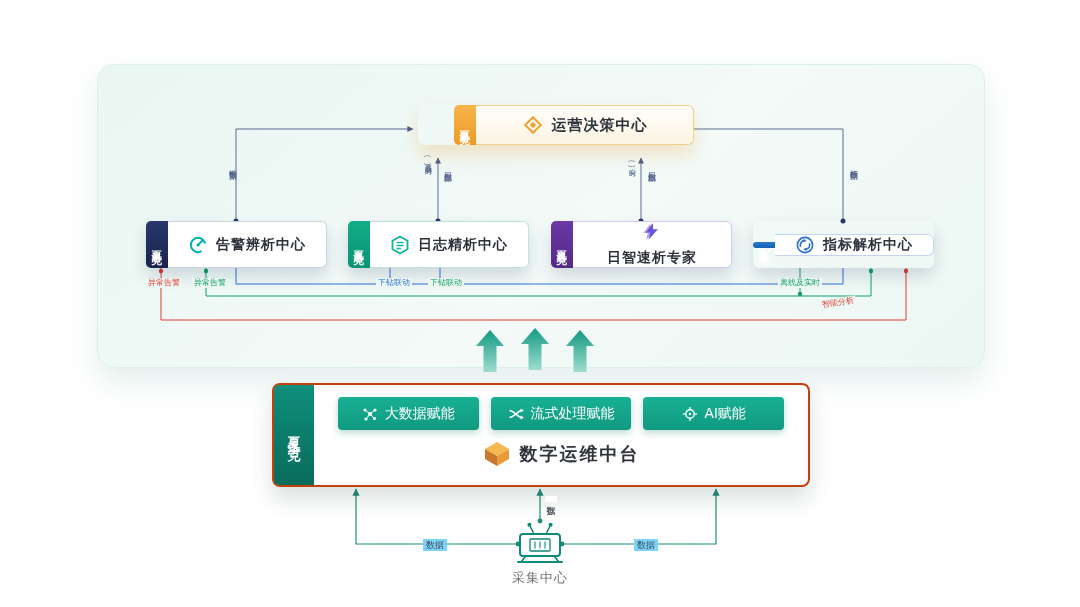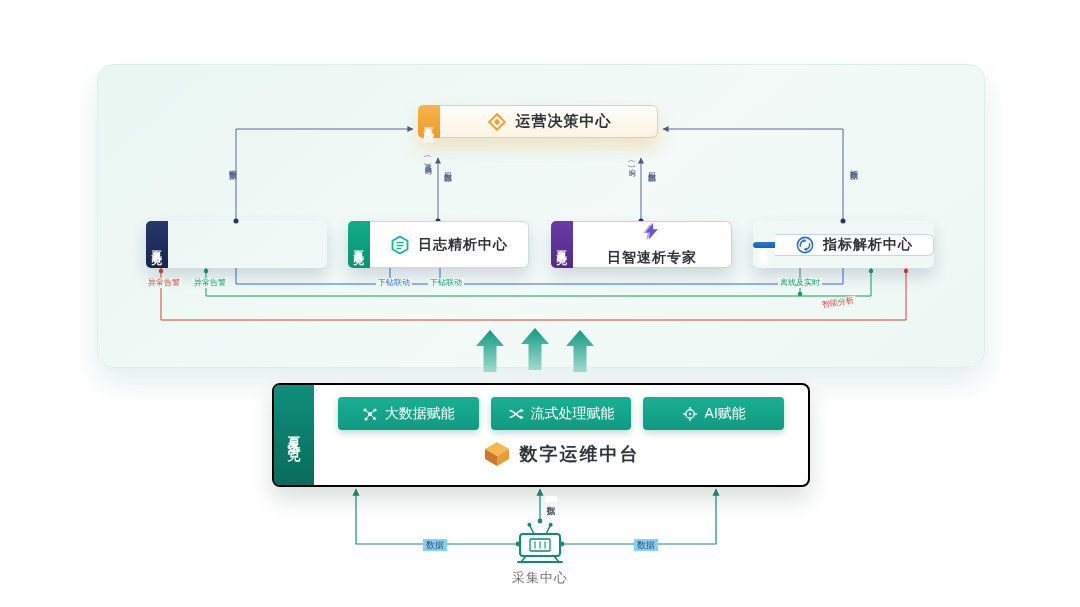--- a/index.html
+++ b/index.html
@@ -30,22 +30,22 @@
     border-radius:5px 0 0 5px;flex:0 0 22px;
   }
   .card-body{
     flex:1;display:flex;align-items:center;justify-content:center;gap:8px;
     background:#fff;border:1px solid #ccd3e2;border-left:none;
     border-radius:0 6px 6px 0;
   }
   .card-title{font-size:14px;font-weight:bold;color:#2e333b;letter-spacing:1px;white-space:nowrap;}
 
   
-  .decision{left:418px;top:105px;width:240px;height:33px;
-            box-shadow:0 10px 18px rgba(235,160,50,.25);}
+  .decision{left:418px;top:105px;width:240px;height:40px;
+            box-shadow:0 10px 18px rgba(235,160,50,.25);padding-left:36px;}
   .t-orange{background:linear-gradient(180deg,#f7b44c,#ee9a24);}
   .b-orange{border-color:#f2cd8e;background:linear-gradient(180deg,#fffefb,#fcf4e2);}
   .decision .card-title{font-size:15px;}
 
   
   .c1{left:146px;top:221px;width:181px;height:47px;}
   .c2{left:348px;top:221px;width:181px;height:47px;}
   .c3{left:551px;top:221px;width:181px;height:47px;}
   .c4{left:753px;top:221px;width:181px;height:47px;align-items:center;}
   .t-navy  {background:linear-gradient(180deg,#27376b,#18244e);}
@@ -61,21 +61,21 @@
   .vlabel{position:absolute;writing-mode:vertical-rl;font-size:8px;
           color:#4f5f86;letter-spacing:1px;line-height:10px;background:transparent;}
   .vnote{font-size:7px;color:#5a6a90;}
 
   
   .xlabel{position:absolute;font-size:8px;line-height:10px;padding:0 2px;
           background:#ecf7f3;white-space:nowrap;}
 
   
   .platform{left:272px;top:383px;width:534px;height:100px;background:#fff;
-            border:2px solid #000000;border-radius:8px;display:flex;
+            border:2px solid #c2410c;border-radius:8px;display:flex;
             box-shadow:0 12px 22px rgba(20,60,50,.16);}
   .ptab{width:40px;flex:0 0 40px;font-size:13px;letter-spacing:6px;
         background:linear-gradient(180deg,#0f8f7c,#0a6b5b);border-radius:5px 0 0 5px;}
   .platform-content{flex:1;display:flex;flex-direction:column;padding:12px 24px 8px 24px;}
   .cap-row{display:flex;gap:12px;}
   .cap-btn{flex:1;height:33px;border-radius:4px;color:#fff;font-size:14px;
            background:linear-gradient(180deg,#19b093,#0f9a80);
            display:flex;align-items:center;justify-content:center;gap:7px;
            box-shadow:0 3px 7px rgba(15,120,100,.28);white-space:nowrap;}
   .platform-title-row{flex:1;display:flex;align-items:center;justify-content:center;gap:9px;}
@@ -151,20 +151,28 @@
     <svg width="22" height="22" viewBox="0 0 22 22">
       <rect x="5.5" y="5.5" width="11" height="11" fill="none" stroke="#f0a232" stroke-width="2" transform="rotate(45 11 11)"></rect>
       <rect x="8.7" y="8.7" width="4.6" height="4.6" fill="#f0a232" transform="rotate(45 11 11)"></rect>
     </svg>
     <span class="card-title">运营决策中心</span>
   </div>
 </div>
 
 <div class="abs card c1">
   <div class="tab t-navy">夏洛克</div>
+  <div class="card-body b-navy">
+    <svg width="20" height="20" viewBox="0 0 20 20">
+      <circle cx="10" cy="10" r="7.2" fill="none" stroke="#00b2ae" stroke-width="2" stroke-dasharray="36 10" transform="rotate(60 10 10)"></circle>
+      <line x1="10" y1="10" x2="14.2" y2="5.8" stroke="#00b2ae" stroke-width="2" stroke-linecap="round"></line>
+      <circle cx="10" cy="10" r="1.6" fill="#00b2ae"></circle>
+    </svg>
+    <span class="card-title">告警辨析中心</span>
+  </div>
 </div>
 
 <div class="abs card c2">
   <div class="tab t-green">夏洛克</div>
   <div class="card-body b-green">
     <svg width="20" height="20" viewBox="0 0 20 20">
       <polygon points="10,1.5 17.5,5.75 17.5,14.25 10,18.5 2.5,14.25 2.5,5.75" fill="none" stroke="#10b59c" stroke-width="1.8"></polygon>
       <line x1="6.5" y1="7.5" x2="13.5" y2="7.5" stroke="#10b59c" stroke-width="1.5"></line>
       <line x1="6.5" y1="10.5" x2="13.5" y2="10.5" stroke="#10b59c" stroke-width="1.5"></line>
       <line x1="6.5" y1="13.5" x2="11" y2="13.5" stroke="#10b59c" stroke-width="1.5"></line>

